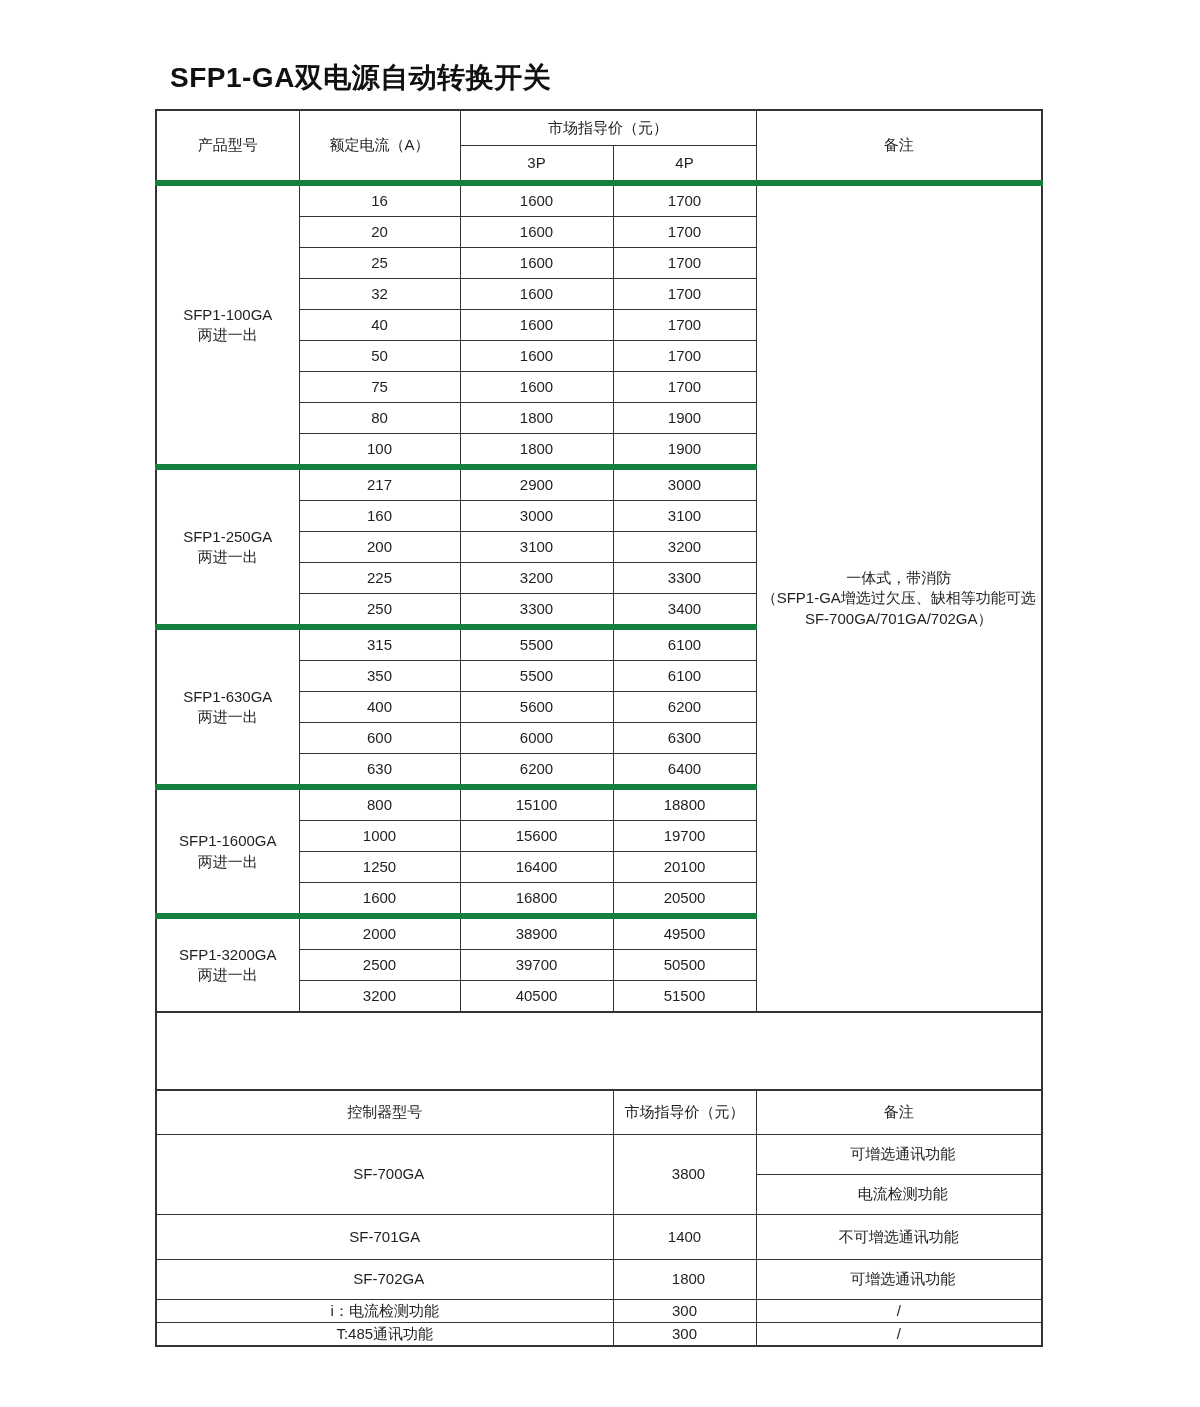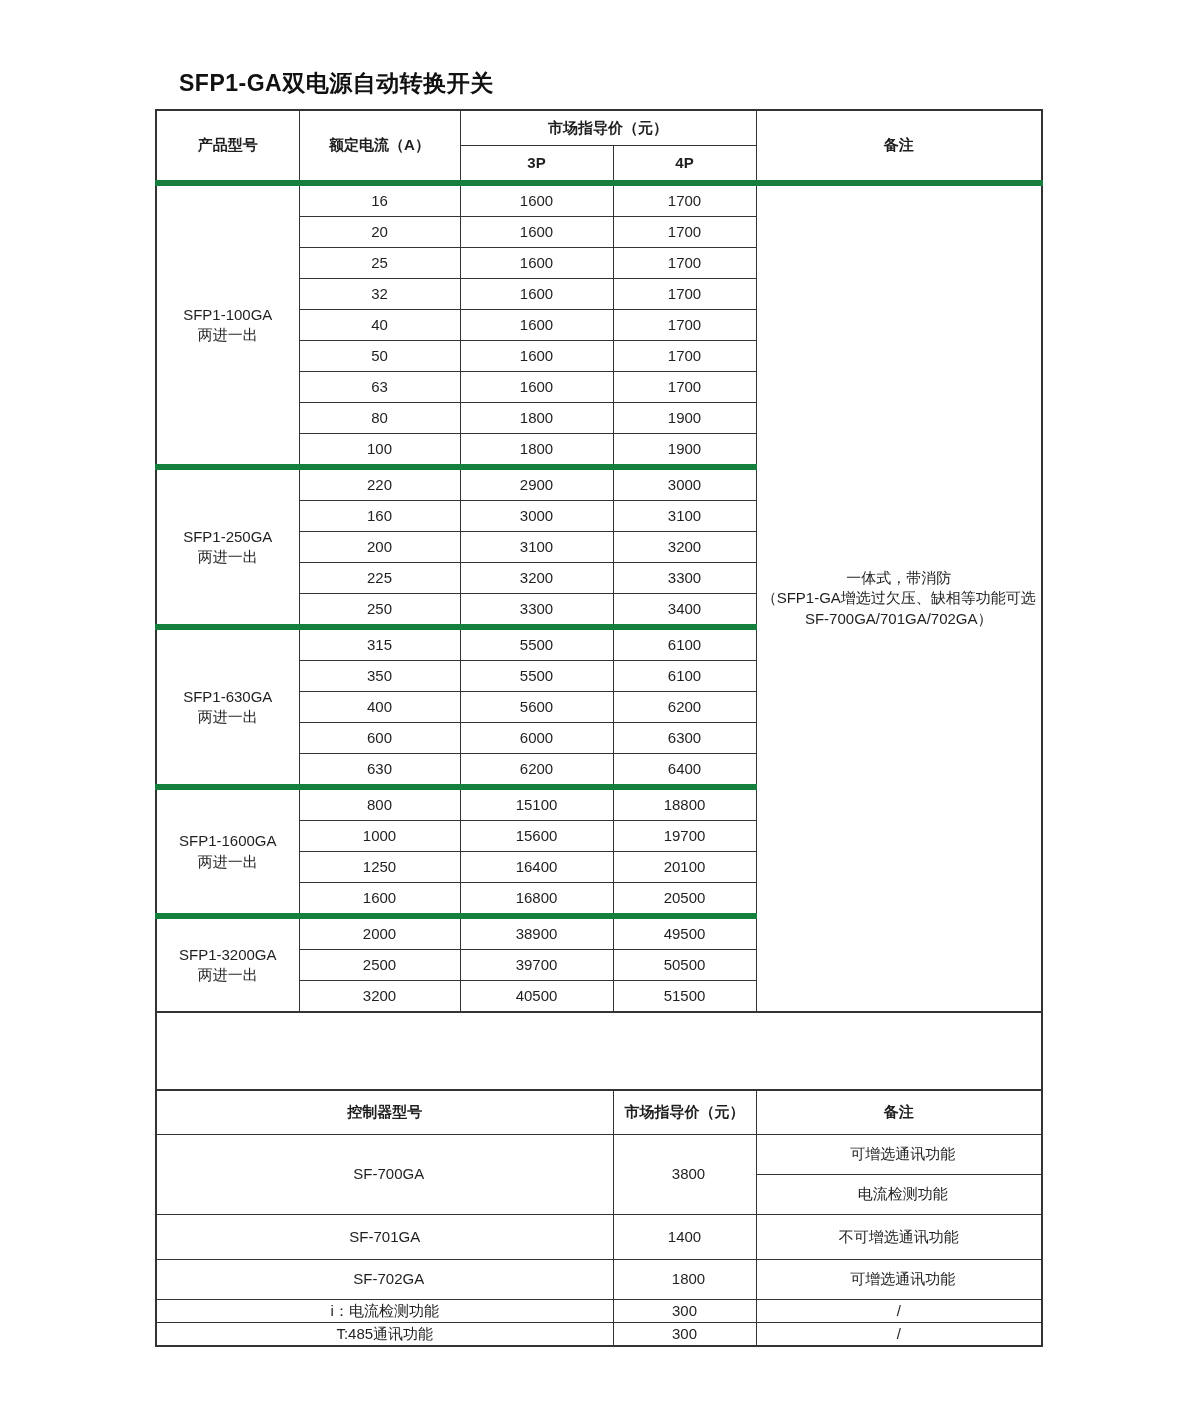--- a/index.html
+++ b/index.html
@@ -15,22 +15,22 @@
     position: relative;
     width: 1200px;
     height: 1407px;
     background: #ffffff;
     overflow: hidden;
   }
   .title {
     position: absolute;
     left: 163px;
     top: 52px;
-    margin: 16px;
-    font-size: 23px;
+    margin: 7px;
+    font-size: 28px;
     font-weight: 700;
     color: #111111;
     letter-spacing: 0.5px;
   }
   table.price-table {
     position: absolute;
     left: 155px;
     top: 109px;
     width: 886px;
     border-collapse: collapse;
@@ -42,21 +42,21 @@
     border: 1px solid #333333;
     text-align: center;
     vertical-align: middle;
     font-size: 15px;
     font-weight: 400;
     padding: 0 4px;
     line-height: 1.35;
     overflow: hidden;
   }
   table.price-table th {
-    font-weight: 700;
+    font-weight: 400;
   }
   tr.head-r1 th { height: 34px; }
   tr.head-r2 th { height: 34px; }
   th.th-left {
     text-align: left;
     padding-left: 7px;
   }
   tbody#main-body td { height: 30px; }
   tr.group-start td { border-top: 6px solid #15803d; }
   td.model-cell { font-size: 15px; line-height: 1.45; }
@@ -126,37 +126,37 @@
           <td>40</td>
           <td>1600</td>
           <td>1700</td>
         </tr>
         <tr>
           <td>50</td>
           <td>1600</td>
           <td>1700</td>
         </tr>
         <tr>
-          <td>63</td>
+          <td>75</td>
           <td>1600</td>
           <td>1700</td>
         </tr>
         <tr>
           <td>80</td>
           <td>1800</td>
           <td>1900</td>
         </tr>
         <tr>
           <td>100</td>
           <td>1800</td>
           <td>1900</td>
         </tr>
         <tr class="group-start">
           <td rowspan="5" class="model-cell">SFP1-250GA<br>两进一出</td>
-          <td>220</td>
+          <td>217</td>
           <td>2900</td>
           <td>3000</td>
         </tr>
         <tr>
           <td>160</td>
           <td>3000</td>
           <td>3100</td>
         </tr>
         <tr>
           <td>200</td>

